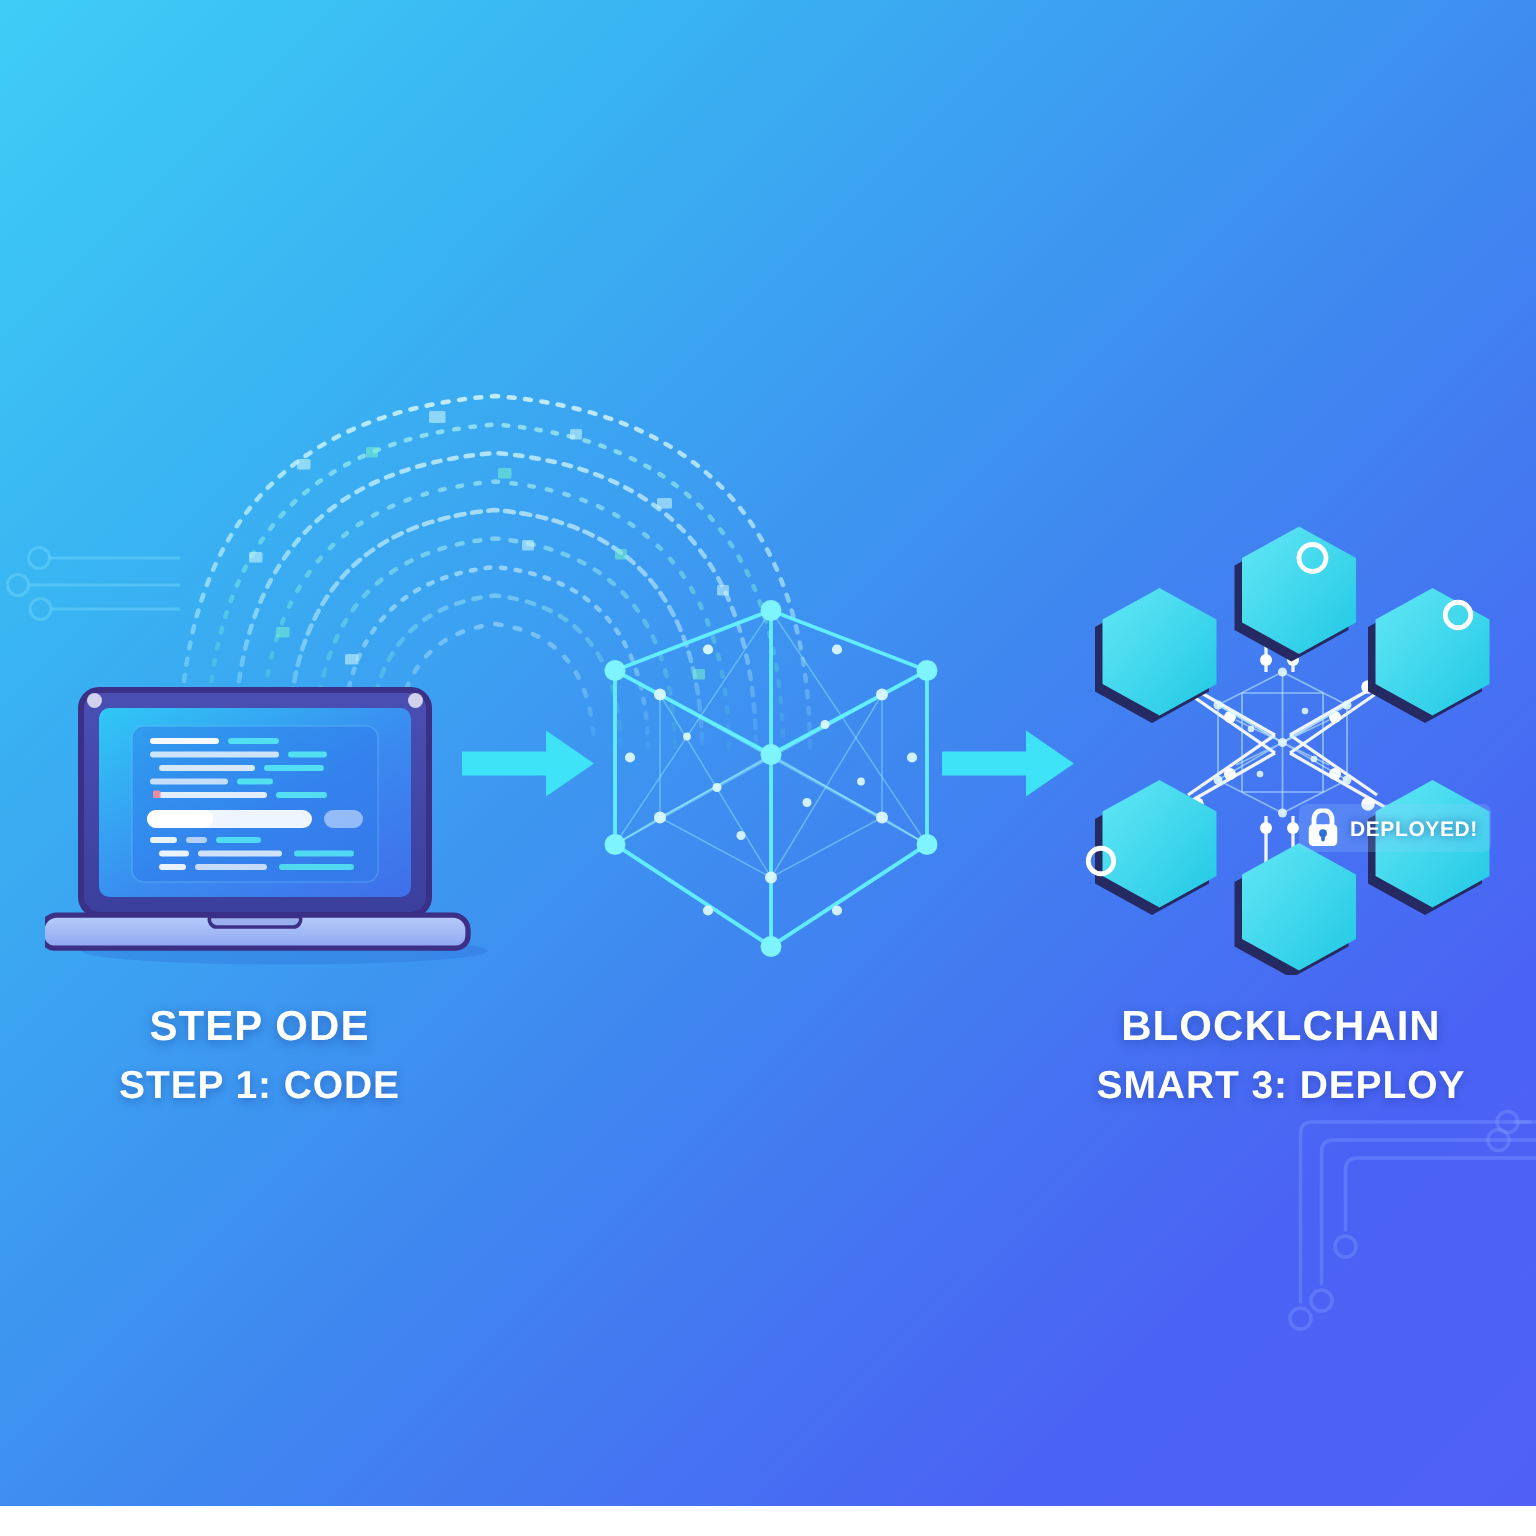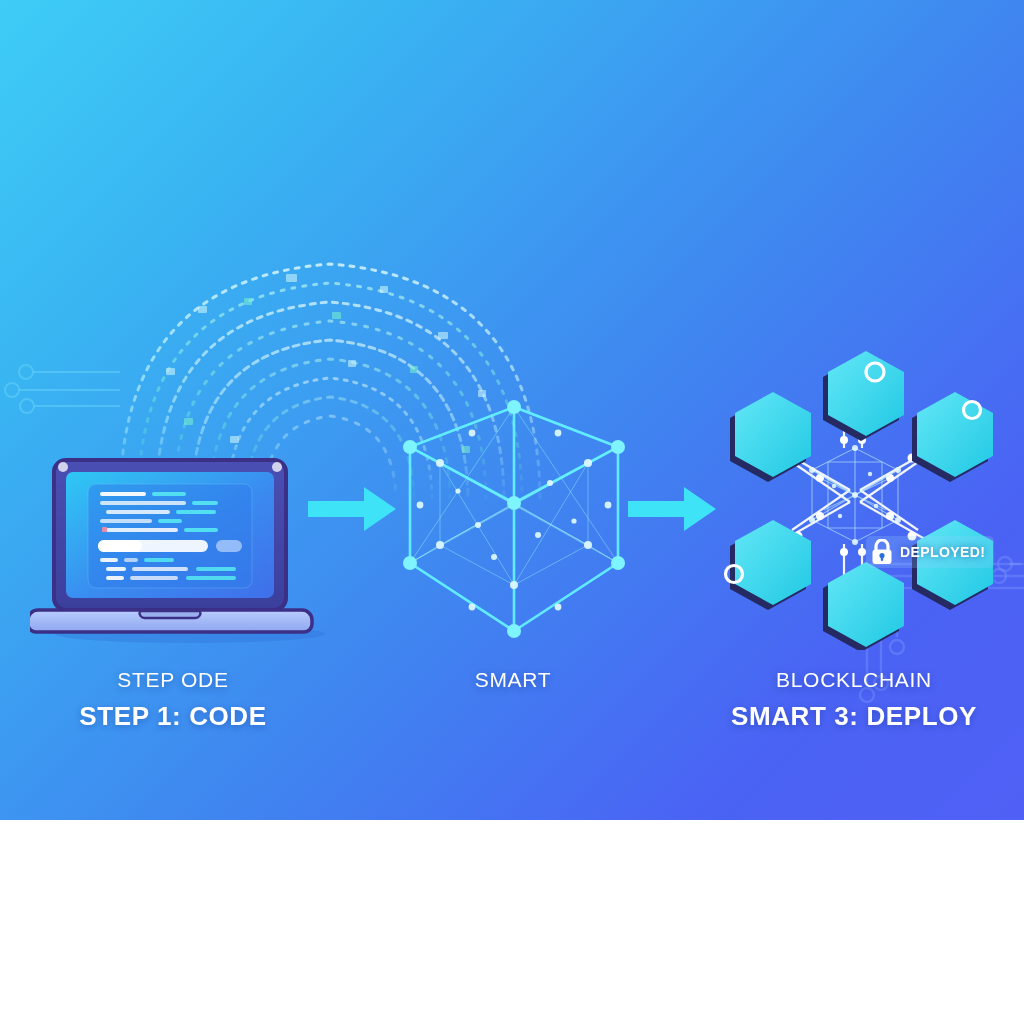--- a/index.html
+++ b/index.html
@@ -1,21 +1,21 @@
 <!DOCTYPE html>
 <html><head>
 <meta charset="utf-8">
 <style>
   html,body{margin:0;padding:0;}
   body{
     width:1024px;height:1024px;overflow:hidden;
     font-family:"Liberation Sans", sans-serif;
   }
   #stage{
-    position:relative;width:1024px;height:820px;
+    position:relative;width:1024px;height:1004px;
     background:linear-gradient(135deg,#3ecdf6 0%,#39b4f2 22%,#3f87f0 55%,#4a63f4 82%,#5060f6 100%);
     overflow:hidden;
   }
 
   
   .circuit{position:absolute;pointer-events:none;}
   .circuit-left{left:0;top:348px;}
   .circuit-right{right:0;bottom:100px;}
   .circuit svg{display:block;}
 
@@ -48,21 +48,21 @@
     color:#ffffff;font-size:14px;font-weight:bold;letter-spacing:.4px;
     text-shadow:0 0 6px rgba(10,40,120,.55);white-space:nowrap;
   }
 
   
   .caption{position:absolute;text-align:center;width:300px;}
   .cap-1{left:23px;top:668px;}
   .cap-2{left:363px;top:668px;}
   .cap-3{left:704px;top:668px;}
   .cap-title{
-    color:#ffffff;font-size:21px;font-weight:normal;letter-spacing:.7px;
+    color:#ffffff;font-size:28px;font-weight:bold;letter-spacing:.7px;
     text-shadow:0 2px 7px rgba(20,50,140,.45);line-height:1.12;
   }
   .cap-sub{
     color:#ffffff;font-size:26px;font-weight:bold;letter-spacing:.6px;
     margin-top:9px;text-shadow:0 2px 6px rgba(20,50,140,.4);
   }
 </style>
 </head>
 <body>
 
@@ -364,21 +364,20 @@
     </span>
     <span class="btxt">DEPLOYED!</span>
   </div>
 
   <div class="caption cap-1">
     <div class="cap-title">STEP ODE</div>
     <div class="cap-sub">STEP 1: CODE</div>
   </div>
 
   <div class="caption cap-2">
-    <div class="cap-title">SMART</div>
   </div>
 
   <div class="caption cap-3">
     <div class="cap-title">BLOCKLCHAIN</div>
     <div class="cap-sub">SMART 3: DEPLOY</div>
   </div>
 
 </div>
 
 </body></html>

